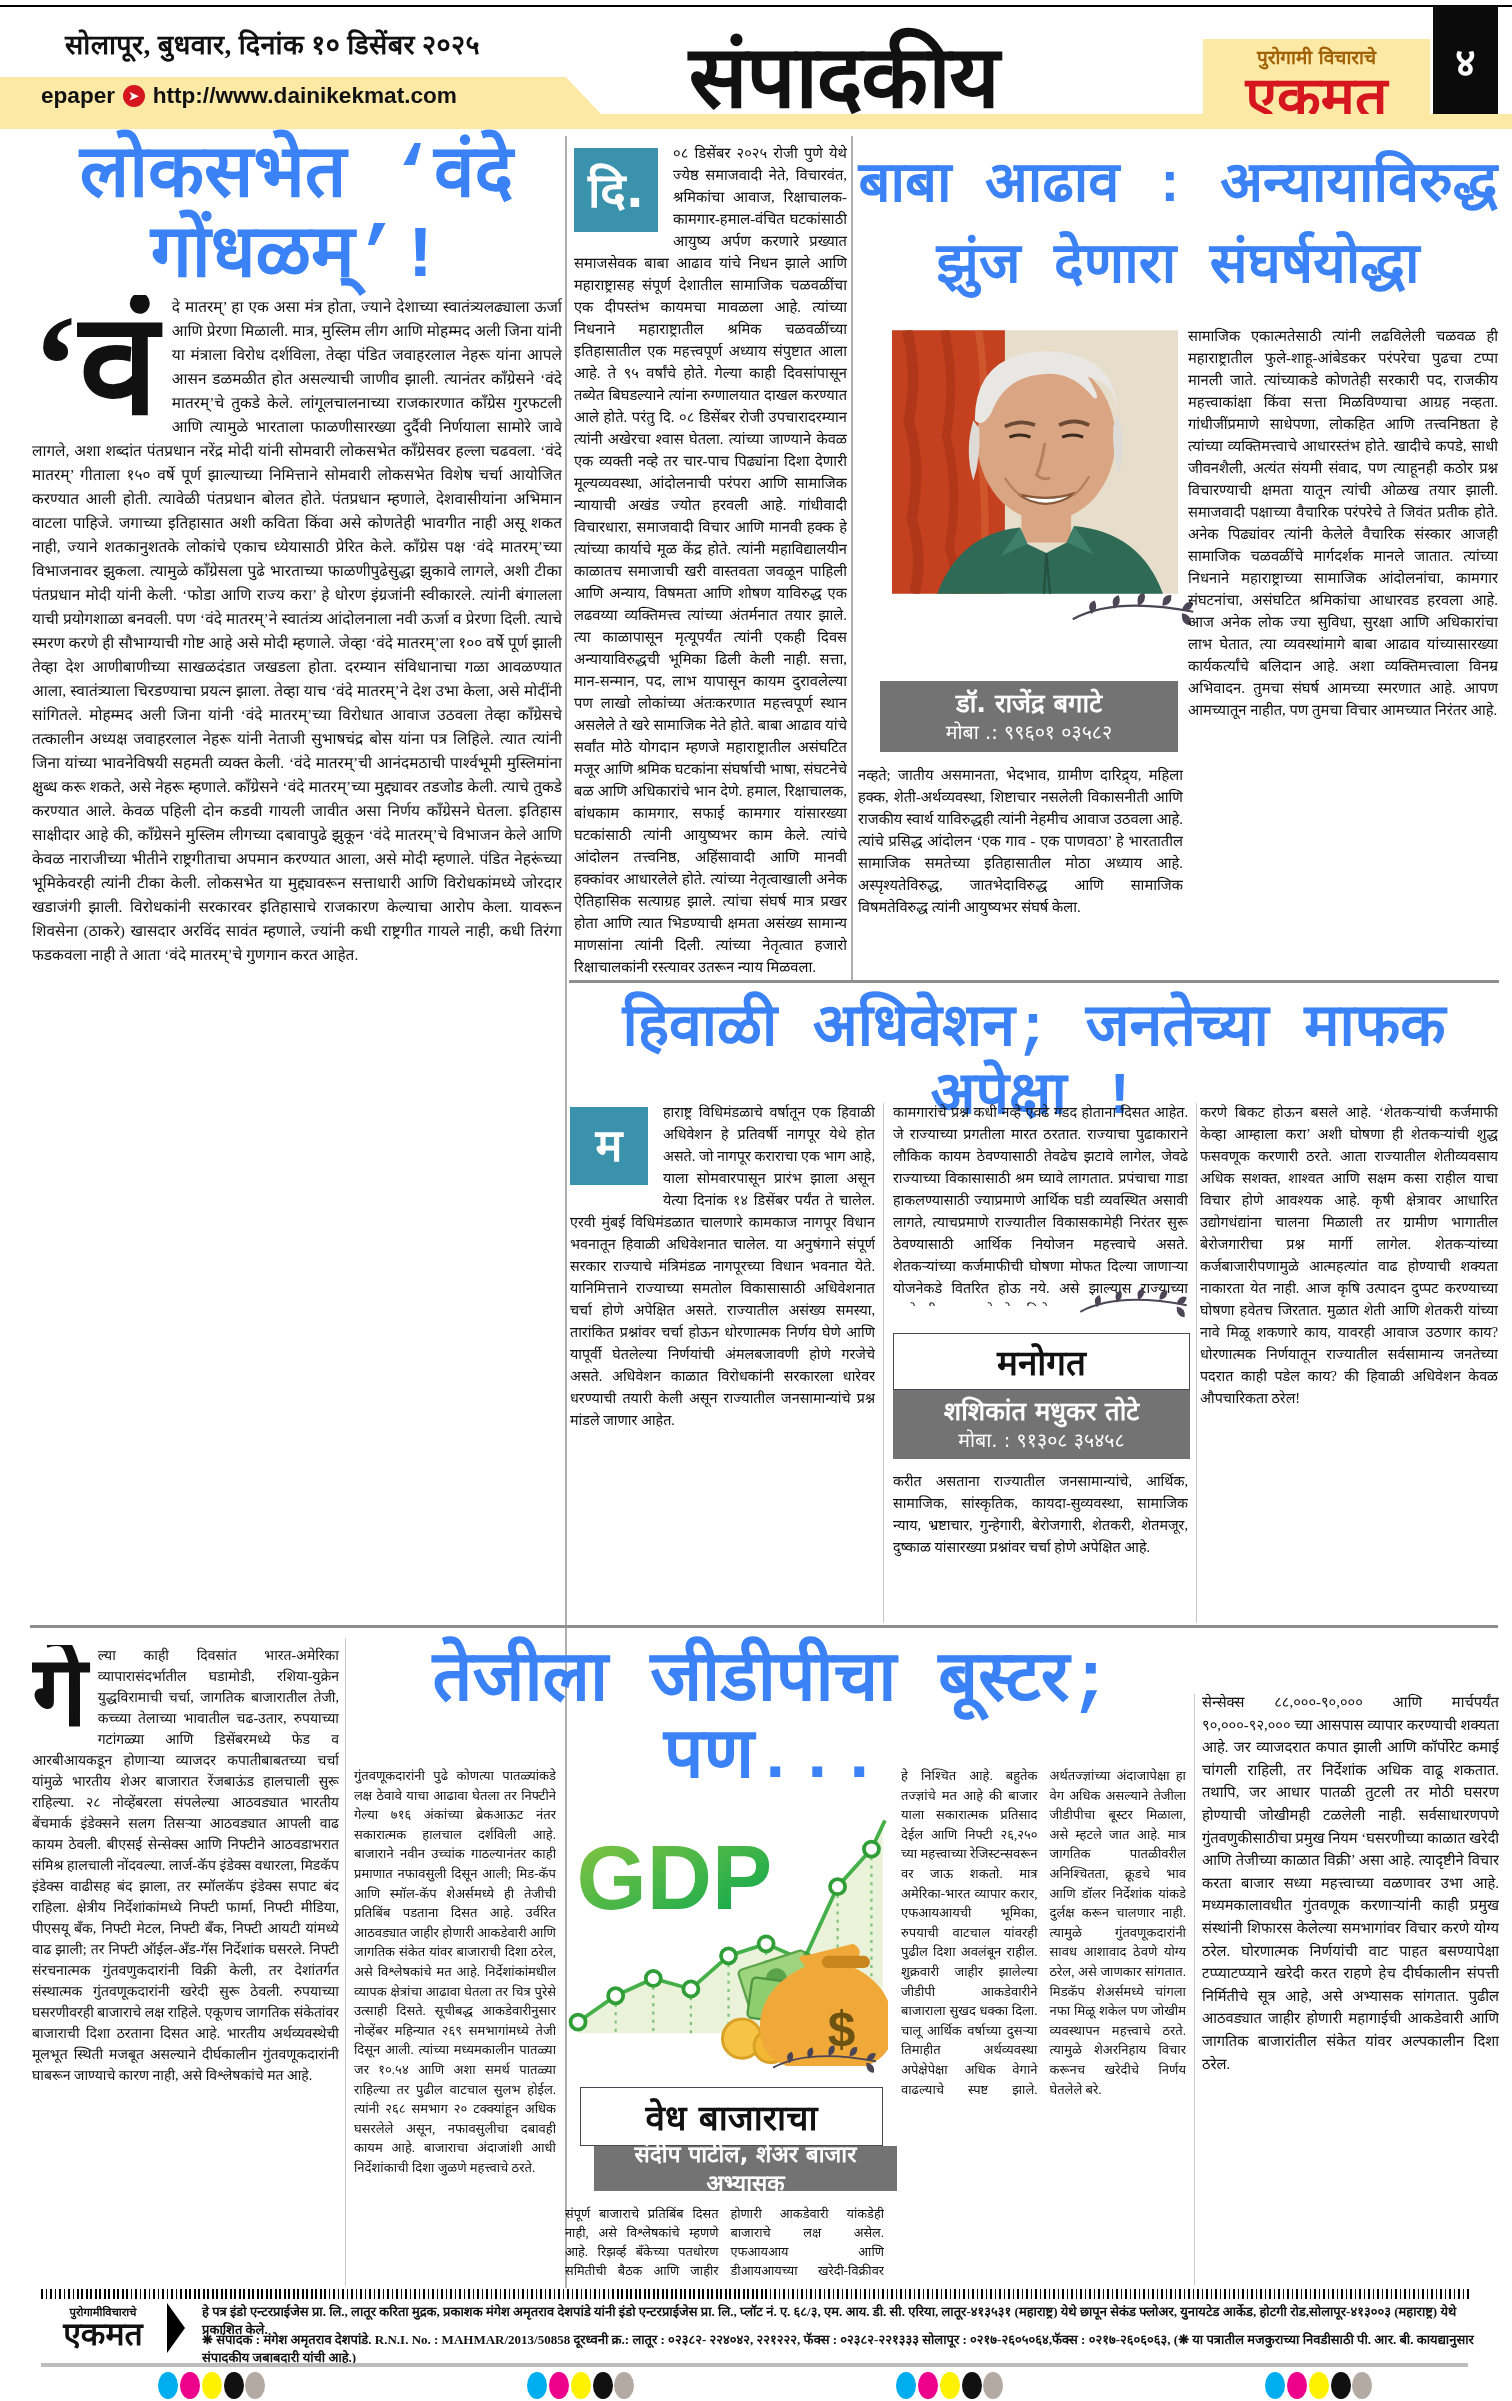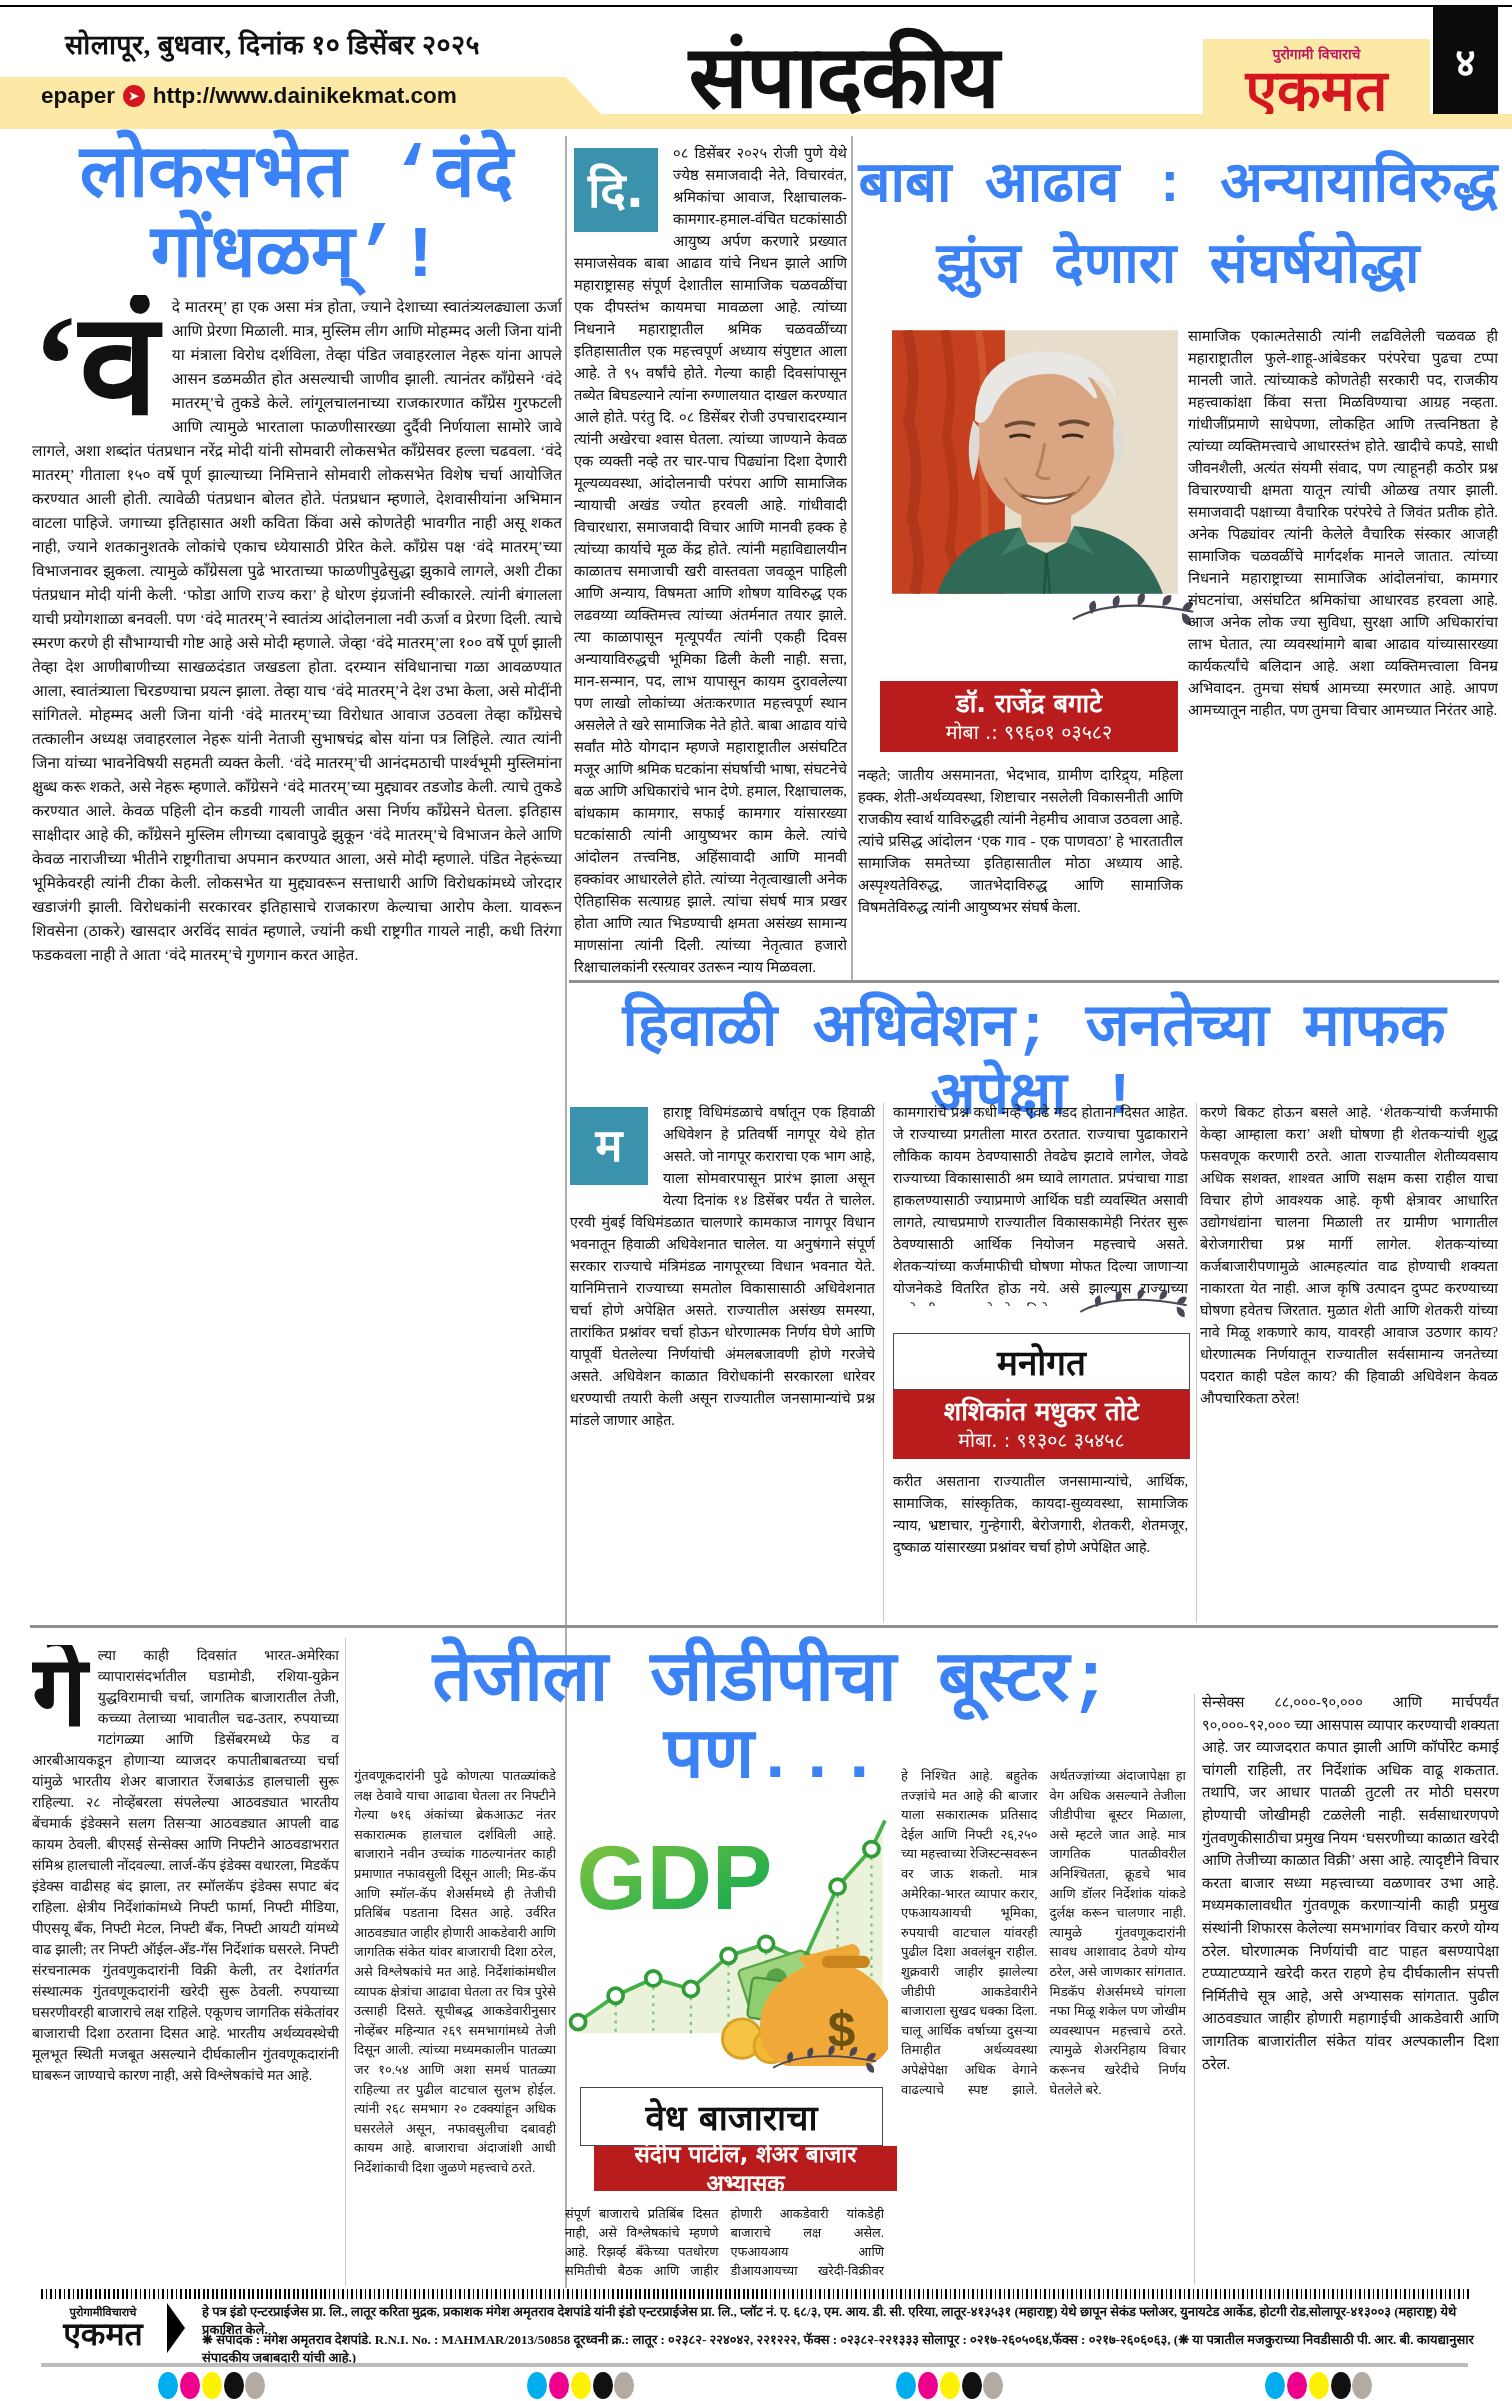--- a/index.html
+++ b/index.html
@@ -19,42 +19,42 @@
     font-family:"Liberation Sans", sans-serif;
   }
   .ribbon .url { font-size:22.6px; font-weight:700; color:#111; text-decoration:none; }
   .epaper-lbl { font-size:22.6px; font-weight:700; }
   .epaper-ic {
     width:22.6px; height:22.6px; border-radius:50%; background:#d6161f; color:#fff;
     display:inline-flex; align-items:center; justify-content:center; font-size:12px; font-weight:700;
   }
   .section-title { font-family:"DejaVu Sans", sans-serif; font-weight:900; font-size:87px; text-align:center; letter-spacing:-1.5px; }
   .mast-box { background:#fce9a6; text-align:center; padding-top:4.5px; }
-  .mast-tag { color:#be185d; font-weight:700; font-size:14px; font-family:"DejaVu Sans", sans-serif; }
+  .mast-tag { color:#a16207; font-weight:700; font-size:19px; font-family:"DejaVu Sans", sans-serif; }
   .mast-logo { color:#d6161f; font-weight:900; font-size:57px; line-height:0.95; font-family:"DejaVu Sans", sans-serif; }
   .pageno { background:#0b0b0b; color:#fff; display:flex; align-items:center; justify-content:center; font-size:39px; font-weight:700; }
   .yellow-band { background:#fce9a6; }
   .headline { font-family:Liberation Mono, monospace; font-weight:900; text-align:center; color:#3b82f6; }
   .body-col { text-align:justify; overflow:hidden; line-height:1.52; }
   .dropcap-quote {
     float:left; font-size:142px; line-height:0.88; font-weight:700; padding:7.5px 13.6px 0 0;
   }
   .dropcap-box {
     float:left; width:84px; height:84px; background:#3a92ad; color:#fff;
     display:flex; align-items:center; justify-content:center;
     font-size:48px; font-weight:700; margin:6px 15px 4.5px 0; font-family:"DejaVu Sans", sans-serif;
   }
   .dropcap-plain { float:left; font-size:98px; line-height:0.85; font-weight:700; padding:6px 10.5px 0 0; }
   .label-box {
     position:absolute; background:#fff; border:1.5px solid #4a4656;
     display:flex; align-items:center; justify-content:center;
     font-size:35px; font-weight:900; font-family:"DejaVu Sans", sans-serif;
   }
   .byline-box {
-    position:absolute; background:#b91c1c; color:#fff; text-align:center;
+    position:absolute; background:#737373; color:#fff; text-align:center;
     display:flex; flex-direction:column; align-items:center; justify-content:center;
     font-family:"DejaVu Sans", sans-serif;
   }
   .byline-name { font-size:25.6px; font-weight:700; line-height:1.25; }
   .byline-phone { font-size:19.6px; font-weight:400; line-height:1.3; }
   .two-col { column-count:2; column-gap:12px; }
   .hatch { background:repeating-linear-gradient(90deg,#000 0 1.5px,#fff 1.5px 4.5px); }
   .fineprint { font-size:13px; font-weight:700; line-height:1.4; }
   .foot-logo-tag { font-size:11.3px; font-weight:700; font-family:"DejaVu Sans", sans-serif; }
   .foot-logo { font-size:32px; font-weight:900; line-height:0.95; font-family:"DejaVu Sans", sans-serif; }

